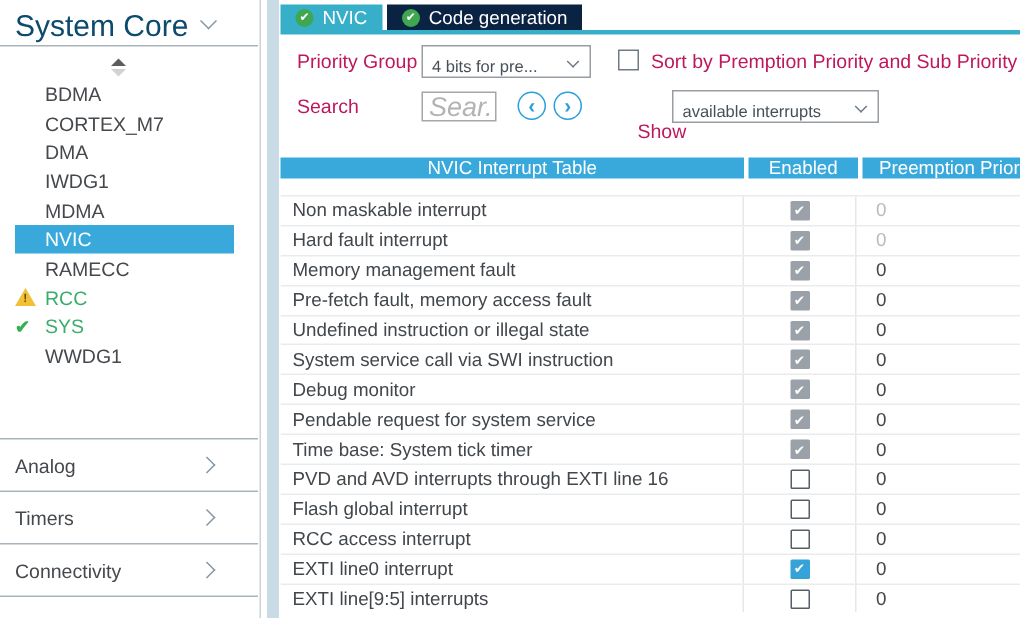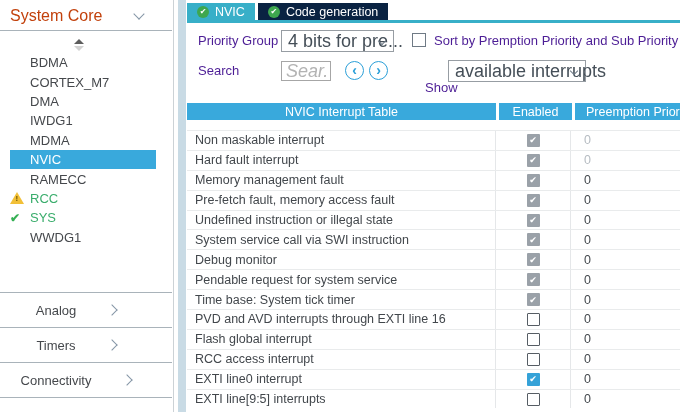--- a/index.html
+++ b/index.html
@@ -4,21 +4,21 @@
 <style>
   * { margin:0; padding:0; box-sizing:border-box; }
   html,body { width:680px; height:412px; background:#fff; }
   body { font-family:"Liberation Sans", sans-serif; }
   .screen { position:relative; width:680px; height:412px; background:#fff; overflow:hidden;
             font-size:13px; color:#45484c; }
 
   
   .sidebar { position:absolute; left:0; top:0; width:174px; height:412px; background:#fff;
              border-right:1px solid #ccd2d6; }
-  .side-header-label { position:absolute; left:10px; top:7px; font-size:16px; color:#c2410c; }
+  .side-header-label { position:absolute; left:10px; top:7px; font-size:20px; color:#0c4a6e; }
   .side-header-line { position:absolute; left:0; top:30px; width:172px; border-top:1px solid #a9b3ba; }
   .chev { display:inline-block; width:8px; height:8px;
           border-right:1.6px solid #8596a6; border-bottom:1.6px solid #8596a6; }
   .chev.down { transform:rotate(45deg); }
   .chev.right{ transform:rotate(-45deg); }
   .side-header-chev { position:absolute; right:30px; top:10px; }
 
   .sort-icon { position:absolute; left:74px; top:39px; width:12px; }
   .sort-icon .up   { width:0; height:0; border-left:5px solid transparent; border-right:5px solid transparent;
                      border-bottom:5px solid #5d5d5d; }
@@ -30,56 +30,56 @@
                display:flex; align-items:center; font-size:13px; color:#45484c; cursor:pointer; }
   .side-item.selected { background:#39a9dc; color:#fff; }
   .side-item.active   { color:#3aad6c; }
   .it-icon { position:absolute; left:0; top:2.5px; width:15px; height:14px; }
   .check-icon { color:#35b054; font-size:12px; font-weight:bold; line-height:14px; }
   .warning-icon::before { content:""; position:absolute; left:0; top:1px; width:0; height:0;
         border-left:7px solid transparent; border-right:7px solid transparent; border-bottom:12px solid #f2c037; }
   .warning-icon::after { content:"!"; position:absolute; left:5.5px; top:3px; font-size:8px; font-weight:bold; color:#6b5200; }
 
   .side-section { position:absolute; left:0; width:172px; height:35px; border-top:1px solid #a9b3ba;
-                  display:flex; align-items:center; justify-content:center;
+                  display:flex; align-items:center; justify-content:space-between;
                   padding:0 30px 0 10px; cursor:pointer;gap:32px; }
   .side-bottom-line { position:absolute; top:397px; left:0; width:172px; border-top:1px solid #a9b3ba; }
 
   .splitter { position:absolute; left:178px; top:0; width:8px; height:412px; background:#c9dbe5; }
 
   
   .main { position:absolute; left:187px; top:0; width:493px; height:412px; background:#fff; }
 
   .tabbar { position:absolute; left:0; top:3px; width:493px; height:20px;
             border-bottom:3px solid #38afc8; display:flex; gap:3px; }
   .tab { display:flex; align-items:center; gap:6px; padding:0 10px; font-size:12.5px; color:#fff; cursor:pointer; }
   .tab.active   { background:#38afc8; }
   .tab.inactive { background:#0a2342; }
   .tab-check { width:12px; height:12px; border-radius:50%; background:#3ea74f; color:#fff;
                font-size:8px; display:flex; align-items:center; justify-content:center; flex:none; }
 
-  .ctl-label { position:absolute; color:#4c1d95; font-size:13px; white-space:nowrap; }
+  .ctl-label { position:absolute; color:#be185d; font-size:13px; white-space:nowrap; }
   .dd { position:absolute; height:22px; border:1px solid #979da3; background:#fff;
-        display:flex; align-items:flex-start; padding:0 22px 0 6px; font-size:18px; color:#454f58;
+        display:flex; align-items:flex-end; padding:0 22px 0 6px; font-size:11px; color:#454f58;
         white-space:nowrap; cursor:pointer; }
   .dd .chev { position:absolute; right:8px; top:7px; width:6px; height:6px;
               border-color:#6e7a86; transform:rotate(45deg); }
   .sortchk { position:absolute; left:225px; top:33px; width:14px; height:14px;
              border:1px solid #6f7a85; background:#fff; cursor:pointer; }
   .search-input { position:absolute; left:94px; top:61px; width:50px; height:20px;
                   border:1px solid #a6a6a6; font-family:"Liberation Sans",sans-serif;
                   font-size:18px; padding:0 4px; color:#555; }
   .search-input::placeholder { font-style:italic; color:#b3b3b3; }
   .nav-btn { position:absolute; top:61px; width:19px; height:19px; border-radius:50%;
              border:1.5px solid #2b9fd8; color:#2b9fd8; background:#fff; cursor:pointer;
              display:flex; align-items:center; justify-content:center;
              font-size:14px; font-weight:bold; line-height:1; padding-bottom:2px; }
 
   
-  .thead { position:absolute; left:0; top:103px; width:493px; height:17px; display:flex; }
+  .thead { position:absolute; left:0; top:103px; width:493px; height:17px; display:flex;align-items:center; }
   .th { background:#39a9dc; color:#fff; font-size:12.5px; display:flex; align-items:center;
         justify-content:center; white-space:nowrap; overflow:hidden; }
   .th1 { width:309px; }
   .th2 { width:73px; }
   .th3 { flex:1; justify-content:flex-start; padding-left:11px; }
   .hgap { width:3px; background:#fff; }
 
   .tbody { position:absolute; left:0; top:130px; width:493px; height:282px; overflow:hidden; }
   .trow { display:flex; align-items:center; height:19.9px; border-top:1px solid #e9ebec; }
   .td-name { width:309px; padding-left:8px; font-size:12.5px; color:#42474c;

